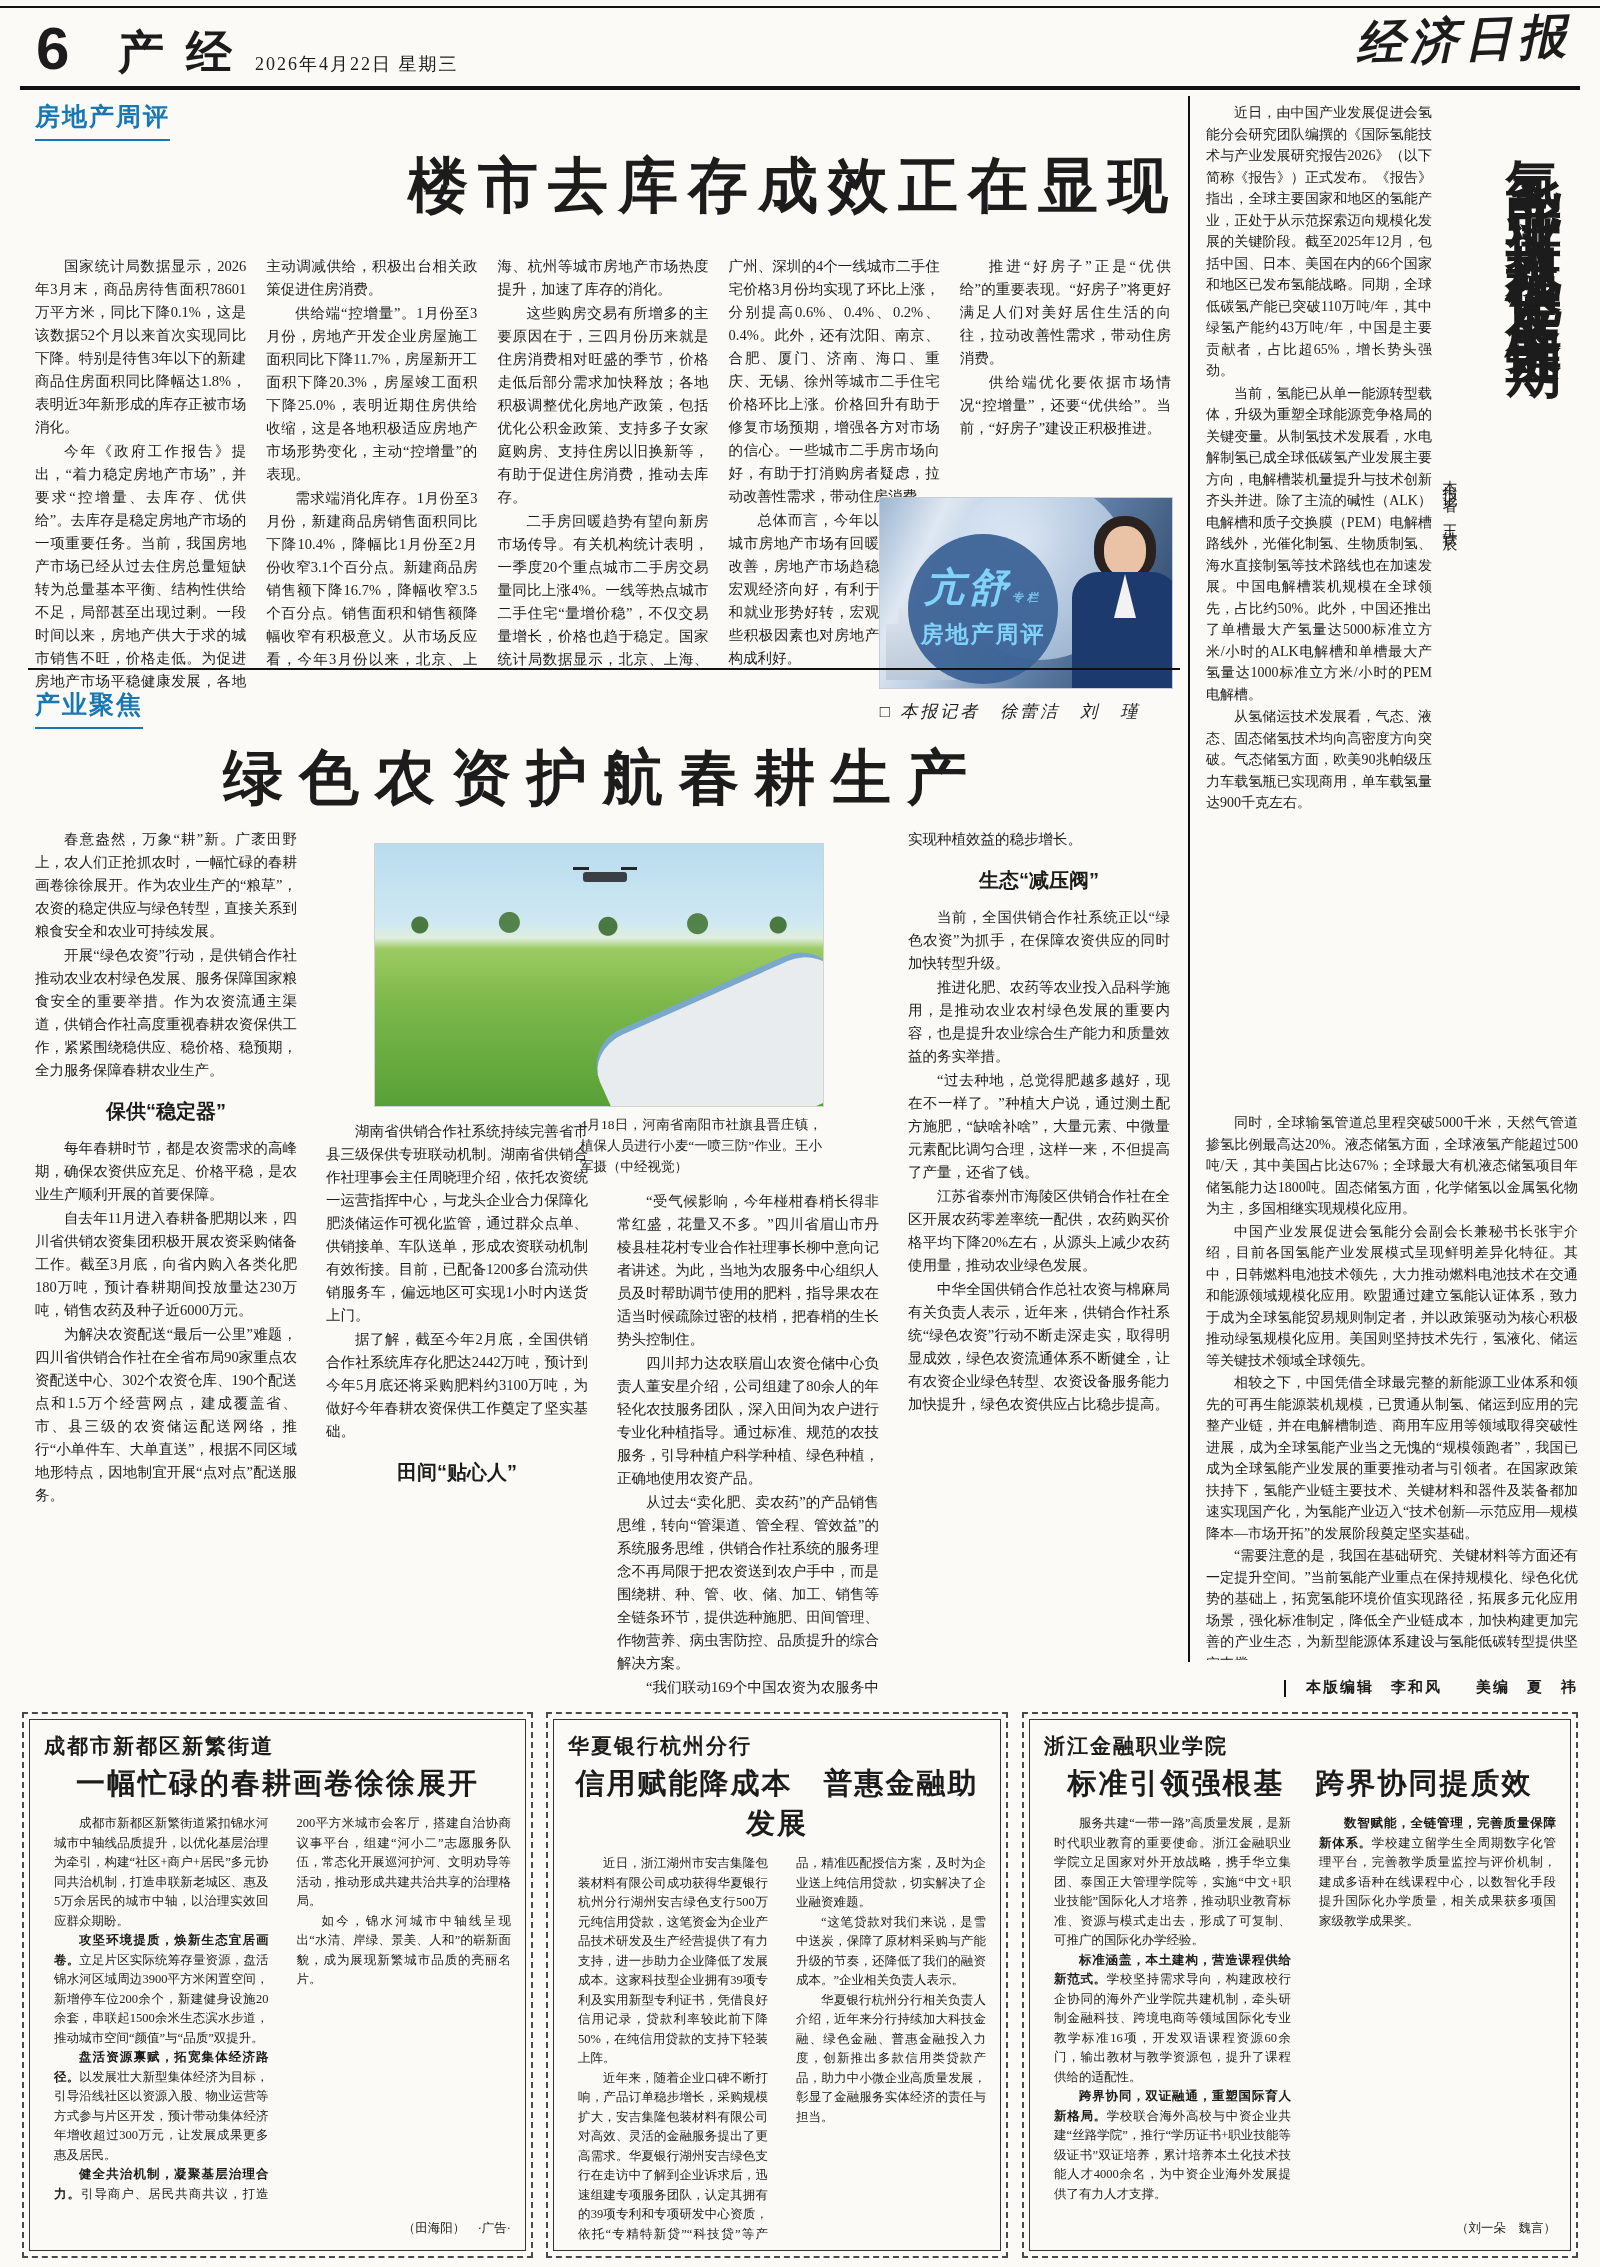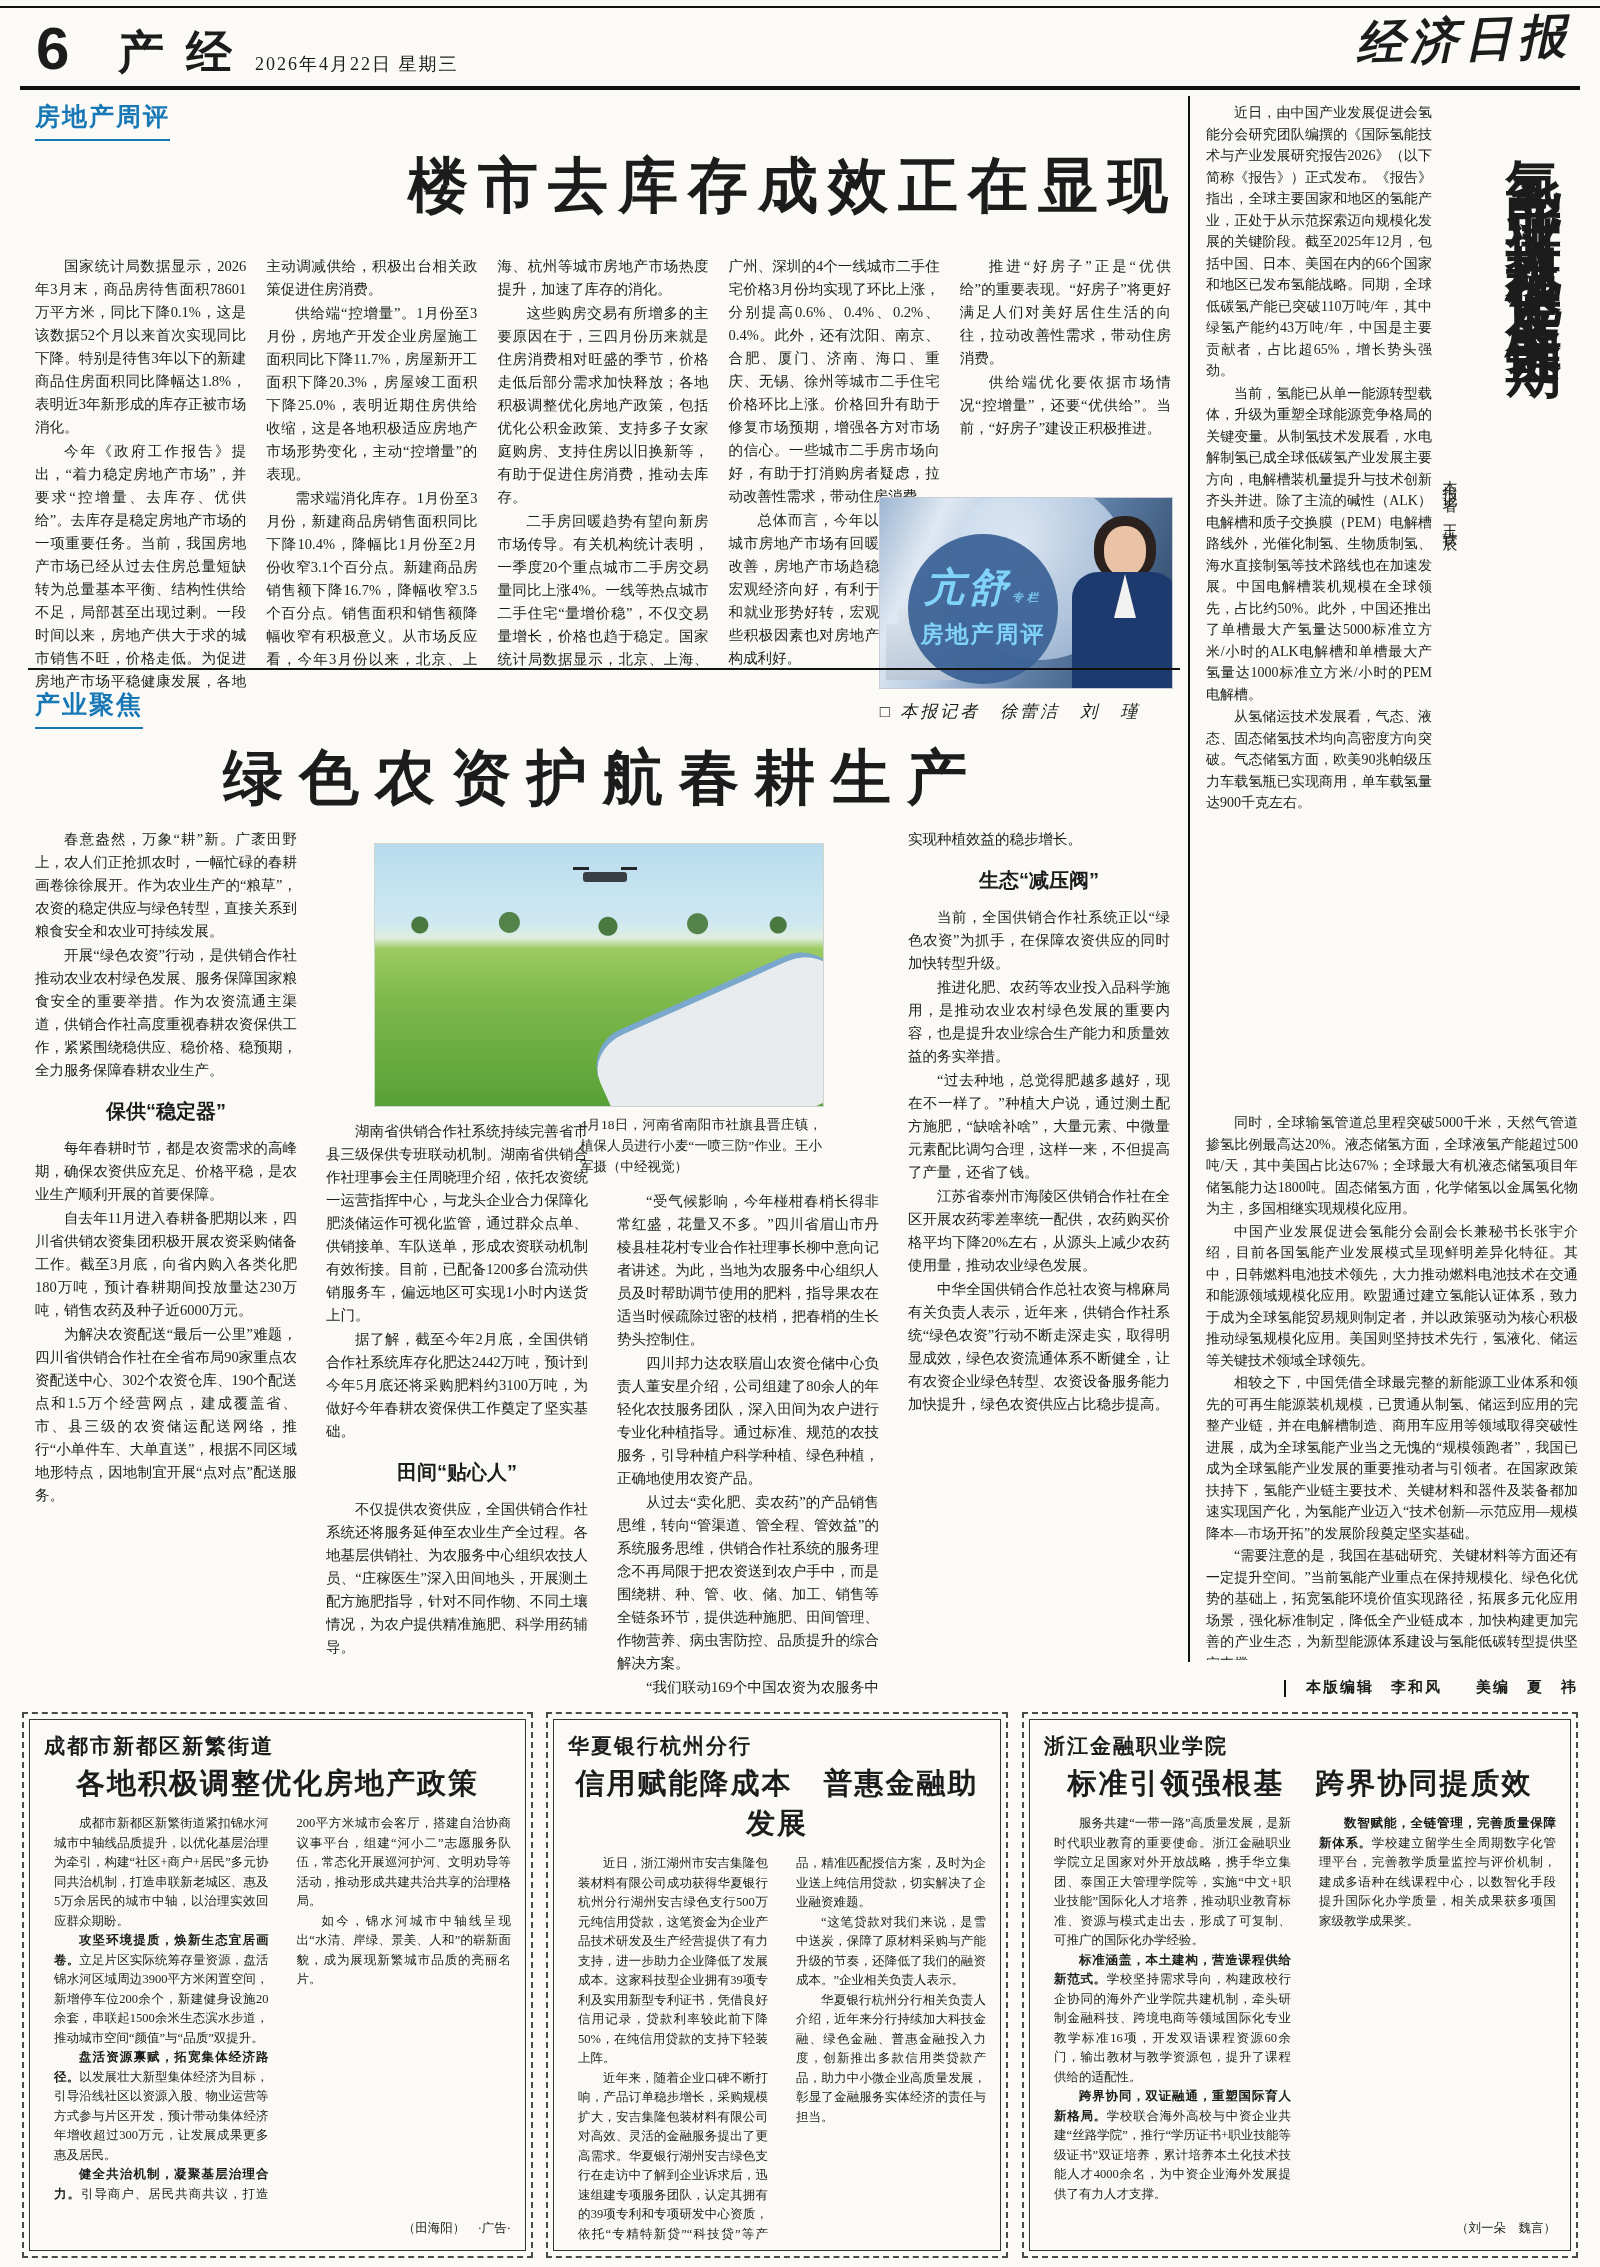--- a/index.html
+++ b/index.html
@@ -168,21 +168,20 @@
       <p class="body">开展“绿色农资”行动，是供销合作社推动农业农村绿色发展、服务保障国家粮食安全的重要举措。作为农资流通主渠道，供销合作社高度重视春耕农资保供工作，紧紧围绕稳供应、稳价格、稳预期，全力服务保障春耕农业生产。</p>
       <div class="subhead">保供“稳定器”</div>
       <p class="body">每年春耕时节，都是农资需求的高峰期，确保农资供应充足、价格平稳，是农业生产顺利开展的首要保障。</p>
       <p class="body">自去年11月进入春耕备肥期以来，四川省供销农资集团积极开展农资采购储备工作。截至3月底，向省内购入各类化肥180万吨，预计春耕期间投放量达230万吨，销售农药及种子近6000万元。</p>
       <p class="body">为解决农资配送“最后一公里”难题，四川省供销合作社在全省布局90家重点农资配送中心、302个农资仓库、190个配送点和1.5万个经营网点，建成覆盖省、市、县三级的农资储运配送网络，推行“小单件车、大单直送”，根据不同区域地形特点，因地制宜开展“点对点”配送服务。</p>
     </div>
     <div class="a2-col" style="left:291px; padding-top:292px;">
       <p class="body">湖南省供销合作社系统持续完善省市县三级保供专班联动机制。湖南省供销合作社理事会主任周晓理介绍，依托农资统一运营指挥中心，与龙头企业合力保障化肥淡储运作可视化监管，通过群众点单、供销接单、车队送单，形成农资联动机制有效衔接。目前，已配备1200多台流动供销服务车，偏远地区可实现1小时内送货上门。</p>
       <p class="body">据了解，截至今年2月底，全国供销合作社系统库存化肥达2442万吨，预计到今年5月底还将采购肥料约3100万吨，为做好今年春耕农资保供工作奠定了坚实基础。</p>
       <div class="subhead">田间“贴心人”</div>
-      <p class="body">不仅提供农资供应，全国供销合作社系统还将服务延伸至农业生产全过程。各地基层供销社、为农服务中心组织农技人员、“庄稼医生”深入田间地头，开展测土配方施肥指导，针对不同作物、不同土壤情况，为农户提供精准施肥、科学用药辅导。</p>
     </div>
     <div class="a2-col" style="left:582px; padding-top:362px;">
       <p class="body">“受气候影响，今年椪柑春梢长得非常红盛，花量又不多。”四川省眉山市丹棱县桂花村专业合作社理事长柳中意向记者讲述。为此，当地为农服务中心组织人员及时帮助调节使用的肥料，指导果农在适当时候疏除过密的枝梢，把春梢的生长势头控制住。</p>
       <p class="body">四川邦力达农联眉山农资仓储中心负责人董安星介绍，公司组建了80余人的年轻化农技服务团队，深入田间为农户进行专业化种植指导。通过标准、规范的农技服务，引导种植户科学种植、绿色种植，正确地使用农资产品。</p>
       <p class="body">从过去“卖化肥、卖农药”的产品销售思维，转向“管渠道、管全程、管效益”的系统服务思维，供销合作社系统的服务理念不再局限于把农资送到农户手中，而是围绕耕、种、管、收、储、加工、销售等全链条环节，提供选种施肥、田间管理、作物营养、病虫害防控、品质提升的综合解决方案。</p>
       <p class="body">“我们联动169个中国农资为农服务中心、2.5万余个基层经销服务网点，提供农资供应、测土配肥、统防统治等专业化农业服务，打通为农服务‘最后一公里’。”中国农业生产资料集团有限公司（以下简称“中农集团”）总经理丁曦介绍。今年以来，中农集团已采购各类化肥2544万余吨，预计春耕期间服务农田达5300万亩次。</p>
 
     </div>
     <div class="a2-col" style="left:873px;">
       <p class="body noindent">实现种植效益的稳步增长。</p>
@@ -215,21 +214,21 @@
     <p class="body">中国产业发展促进会氢能分会副会长兼秘书长张宇介绍，目前各国氢能产业发展模式呈现鲜明差异化特征。其中，日韩燃料电池技术领先，大力推动燃料电池技术在交通和能源领域规模化应用。欧盟通过建立氢能认证体系，致力于成为全球氢能贸易规则制定者，并以政策驱动为核心积极推动绿氢规模化应用。美国则坚持技术先行，氢液化、储运等关键技术领域全球领先。</p>
     <p class="body">相较之下，中国凭借全球最完整的新能源工业体系和领先的可再生能源装机规模，已贯通从制氢、储运到应用的完整产业链，并在电解槽制造、商用车应用等领域取得突破性进展，成为全球氢能产业当之无愧的“规模领跑者”，我国已成为全球氢能产业发展的重要推动者与引领者。在国家政策扶持下，氢能产业链主要技术、关键材料和器件及装备都加速实现国产化，为氢能产业迈入“技术创新—示范应用—规模降本—市场开拓”的发展阶段奠定坚实基础。</p>
     <p class="body">“需要注意的是，我国在基础研究、关键材料等方面还有一定提升空间。”当前氢能产业重点在保持规模化、绿色化优势的基础上，拓宽氢能环境价值实现路径，拓展多元化应用场景，强化标准制定，降低全产业链成本，加快构建更加完善的产业生态，为新型能源体系建设与氢能低碳转型提供坚实支撑。</p>
   </div>
 
   <div class="editor">本版编辑　李和风　　美编　夏　祎</div>
 
   <div class="ad ad1">
     <div class="ad-inner">
       <div class="ad-kicker">成都市新都区新繁街道</div>
-      <div class="ad-head">各地积极调整优化房地产政策</div>
+      <div class="ad-head">一幅忙碌的春耕画卷徐徐展开</div>
       <div class="ad-body">
         <p><span class="lead"></span><span>成都市新都区新繁街道紧扣锦水河城市中轴线品质提升，以优化基层治理为牵引，构建“社区+商户+居民”多元协同共治机制，打造串联新老城区、惠及5万余居民的城市中轴，以治理实效回应群众期盼。</span></p>
         <p><span class="lead">攻坚环境提质，焕新生态宜居画卷。</span><span>立足片区实际统筹存量资源，盘活锦水河区域周边3900平方米闲置空间，新增停车位200余个，新建健身设施20余套，串联起1500余米生态滨水步道，推动城市空间“颜值”与“品质”双提升。</span></p>
         <p><span class="lead">盘活资源禀赋，拓宽集体经济路径。</span><span>以发展壮大新型集体经济为目标，引导沿线社区以资源入股、物业运营等方式参与片区开发，预计带动集体经济年增收超过300万元，让发展成果更多惠及居民。</span></p>
         <p><span class="lead">健全共治机制，凝聚基层治理合力。</span><span>引导商户、居民共商共议，打造200平方米城市会客厅，搭建自治协商议事平台，组建“河小二”志愿服务队伍，常态化开展巡河护河、文明劝导等活动，推动形成共建共治共享的治理格局。</span></p>
         <p><span class="lead"></span><span>如今，锦水河城市中轴线呈现出“水清、岸绿、景美、人和”的崭新面貌，成为展现新繁城市品质的亮丽名片。</span></p>
       </div>
       <div class="ad-credit">（田海阳）　·广告·</div>
     </div>
   </div>

